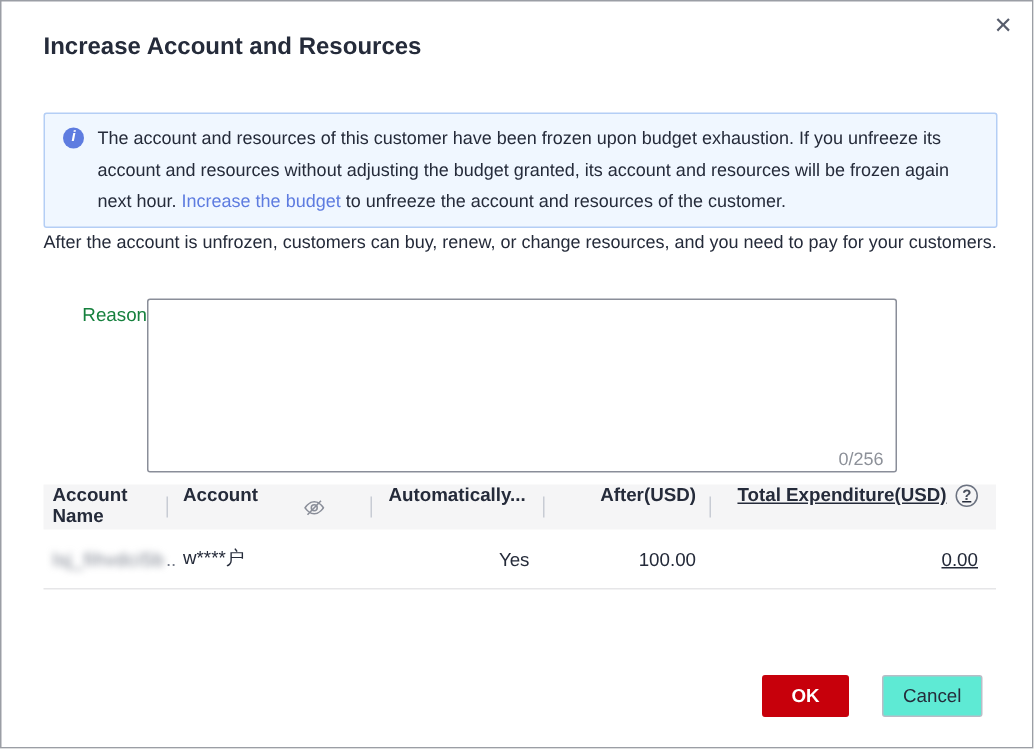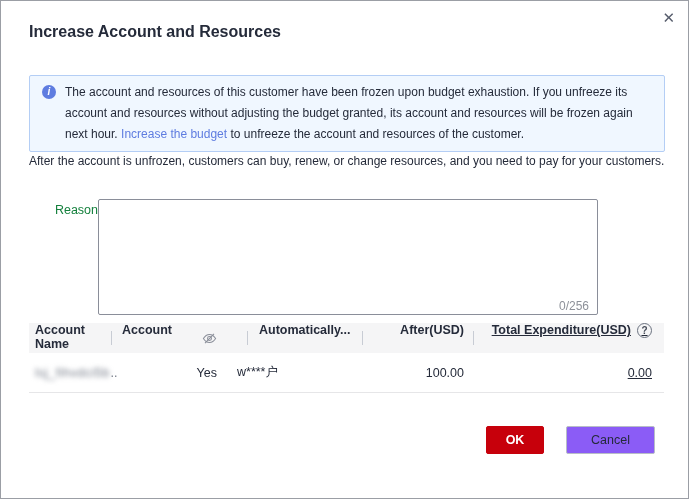--- a/index.html
+++ b/index.html
@@ -163,31 +163,32 @@
     justify-content: flex-end;
     gap: 22px;
     margin: 33px 33px 0 0;
   }
   .btn {
     height: 28px;
     border-radius: 2px;
     font-family: "Liberation Sans", sans-serif;
     font-size: 12.5px;
     cursor: pointer;
+    margin-top: 24px;
   }
   .btn-ok {
     width: 58px;
     background: #c7000b;
     border: 1px solid #c7000b;
     color: #ffffff;
     font-weight: bold;
   }
   .btn-cancel {
-    width: 89px;
-    background: #8b5cf6;
+    width: 67px;
+    background: #5eead4;
     border: 1px solid #b8bdc7;
     color: #252b3a;
   }
 </style>
 </head>
 <body>
 
 <div class="dialog">
 
   <span class="close-btn">✕</span>
@@ -238,22 +239,22 @@
         <span>Total Expenditure(USD)</span>
         <span class="help-icon">?</span>
       </div>
     </div>
 
     <div class="trow">
       <div class="td c1">
         <span class="masked">lsj_fihvdci5b</span>
         <span class="mask-suffix">..</span>
       </div>
+      <div class="td c2">w****户</div>
       <div class="td c3">Yes</div>
-      <div class="td c2">w****户</div>
       <div class="td c4">100.00</div>
       <div class="td c5">0.00</div>
     </div>
   </div>
 
   <div class="footer">
     <button class="btn btn-ok">OK</button>
     <button class="btn btn-cancel">Cancel</button>
   </div>
 

